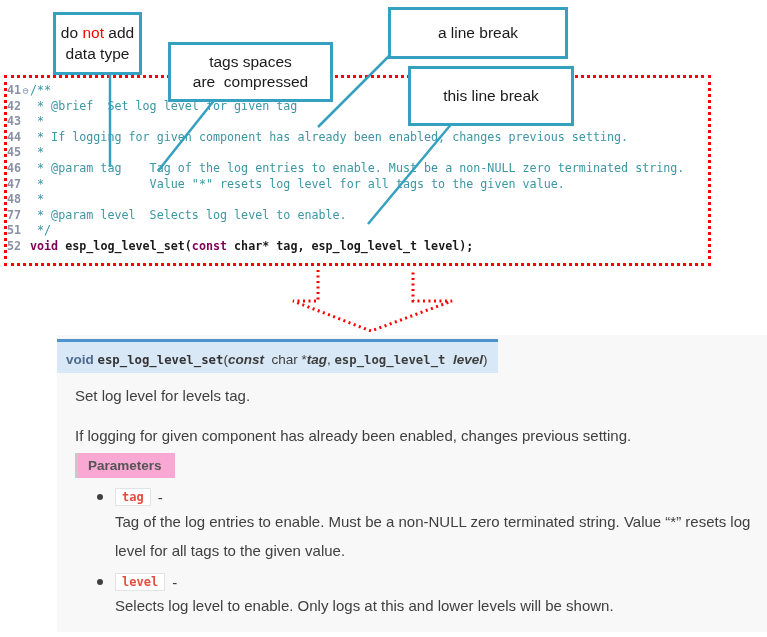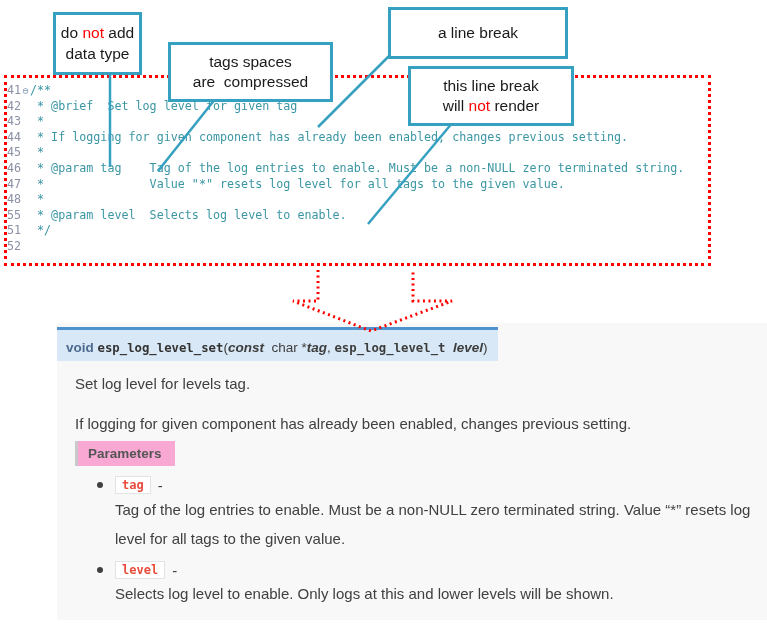--- a/index.html
+++ b/index.html
@@ -6,21 +6,21 @@
   .canvas{position:relative;width:767px;height:637px;background:#ffffff;overflow:hidden;
           font-family:"Liberation Sans",sans-serif;}
 
   
   .code-box{position:absolute;left:4px;top:75px;width:707px;height:191px;
             border:3px dotted #ff0000;box-sizing:border-box;background:#ffffff;
             padding-top:5px;z-index:1;}
   .code-row{display:flex;height:15.6px;line-height:15.6px;
             font-family:"DejaVu Sans Mono","Liberation Mono",monospace;font-size:11.7px;}
   .gutter{display:flex;flex:0 0 23px;}
-  .ln-num{width:14px;text-align:right;color:#8b90a5;}
+  .ln-num{width:14px;text-align:right;color:#8b90a5;font-weight:bold;}
   .fold{width:9px;text-align:center;color:#7d98b3;font-size:10px;}
   .code-text{white-space:pre;}
   .cm{color:#3b96a4;}
   .kw{color:#7f0055;font-weight:bold;}
   .pl{color:#1a1a1a;font-weight:bold;}
 
   
   .overlay{position:absolute;left:0;top:0;z-index:2;pointer-events:none;}
 
   
@@ -28,21 +28,21 @@
            z-index:3;display:flex;flex-direction:column;justify-content:center;align-items:center;
            font-size:15.5px;color:#1a1a1a;}
   .callout-line{white-space:pre;line-height:1.32;}
   .red{color:#ff0000;}
   .box-0{left:53px;top:12px;width:89px;height:63px;}
   .box-1{left:168px;top:42px;width:165px;height:60px;}
   .box-2{left:388px;top:7px;width:180px;height:52px;}
   .box-3{left:408px;top:66px;width:166px;height:60px;}
 
   
-  .doc-panel{position:absolute;left:57px;top:323px;width:710px;height:297px;
+  .doc-panel{position:absolute;left:57px;top:335px;width:710px;height:297px;
              background:#f8f8f9;z-index:1;color:#404040;}
   .sig-bar{position:absolute;left:0;top:4px;width:441px;height:34px;background:#d9e8f6;
            border-top:3px solid #4f93ce;line-height:34px;padding-left:9px;box-sizing:border-box;
            white-space:pre;}
   .sig-kw{font-size:13.5px;font-weight:bold;color:#4d6a8f;}
   .sig-name{font-family:"DejaVu Sans Mono","Liberation Mono",monospace;font-size:12.3px;
             font-weight:bold;color:#333333;}
   .sig-plain{font-size:13.5px;color:#3d3d3d;}
   .sig-mono{font-family:"DejaVu Sans Mono","Liberation Mono",monospace;font-size:12.3px;
             font-weight:bold;color:#3d3d3d;}
@@ -123,37 +123,38 @@
         </div>
         <div class="code-row">
           <span class="gutter">
             <span class="ln-num">48</span>
             <span class="fold"></span>
           </span>
           <span class="code-text"><span class="cm"> *</span></span>
         </div>
         <div class="code-row">
           <span class="gutter">
-            <span class="ln-num">55</span>
+            <span class="ln-num">77</span>
             <span class="fold"></span>
           </span>
           <span class="code-text"><span class="cm"> * @param level  Selects log level to enable.</span></span>
         </div>
         <div class="code-row">
           <span class="gutter">
             <span class="ln-num">51</span>
             <span class="fold"></span>
           </span>
           <span class="code-text"><span class="cm"> */</span></span>
         </div>
         <div class="code-row">
           <span class="gutter">
             <span class="ln-num">52</span>
             <span class="fold"></span>
           </span>
+          <span class="code-text"><span class="kw">void</span><span class="pl"> esp_log_level_set(</span><span class="kw">const</span><span class="pl"> char* tag, esp_log_level_t level);</span></span>
         </div>
       </div>
   </div>
 
   <svg class="overlay" width="767" height="637" viewBox="0 0 767 637">
     <line x1="110" y1="70" x2="110" y2="167" stroke-width="2.5" stroke="#35a0c0"></line>
     <line x1="216" y1="98" x2="158" y2="171" stroke-width="2.5" stroke="#35a0c0"></line>
     <line x1="392" y1="53" x2="318" y2="127" stroke-width="2.5" stroke="#35a0c0"></line>
     <line x1="453" y1="122" x2="368" y2="224" stroke-width="2.5" stroke="#35a0c0"></line>
     <path d="M318,270 L318,301 L293,301 L371,331 L452,301 L413,301 L413,270" fill="none" stroke-width="3" stroke-dasharray="2 3.5" stroke="#ff0000"></path>
@@ -166,21 +167,20 @@
       </div>
       <div class="callout box-1">
         <div class="callout-line"><span>tags spaces</span></div>
         <div class="callout-line"><span>are  compressed</span></div>
       </div>
       <div class="callout box-2">
         <div class="callout-line"><span>a line break</span></div>
       </div>
       <div class="callout box-3">
         <div class="callout-line"><span>this line break</span></div>
-        <div class="callout-line"><span>will </span><span class="red">not</span><span> render</span></div>
       </div>
     </div>
 
   <div class="doc-panel">
     <div class="sig-bar" id="sig"><span class="sig-kw">void </span><span class="sig-name">esp_log_level_set</span><span class="sig-plain">(</span><span class="sig-italic">const</span><span class="sig-plain">  char *</span><span class="sig-italic">tag</span><span class="sig-plain">, </span><span class="sig-mono">esp_log_level_t </span><span class="sig-italic">level</span><span class="sig-plain">)</span></div>
     <div class="doc-para para-1">Set log level for levels tag.</div>
     <div class="doc-para para-2">If logging for given component has already been enabled, changes previous setting.</div>
     <div class="params-label">Parameters</div>
 
     <div class="bullet-row row-1">

